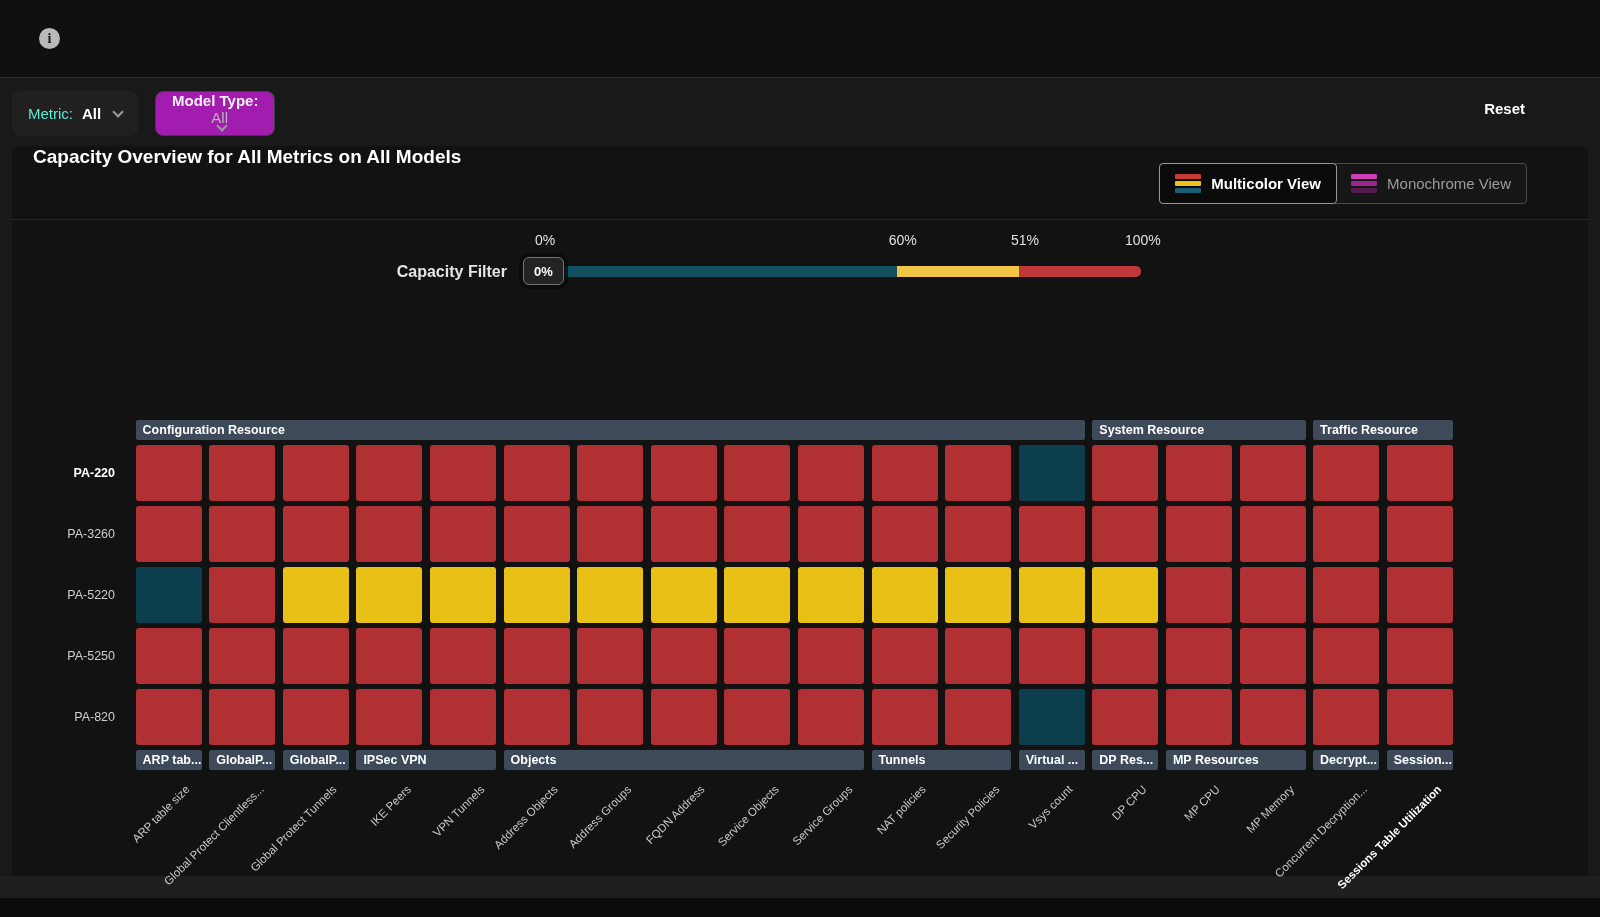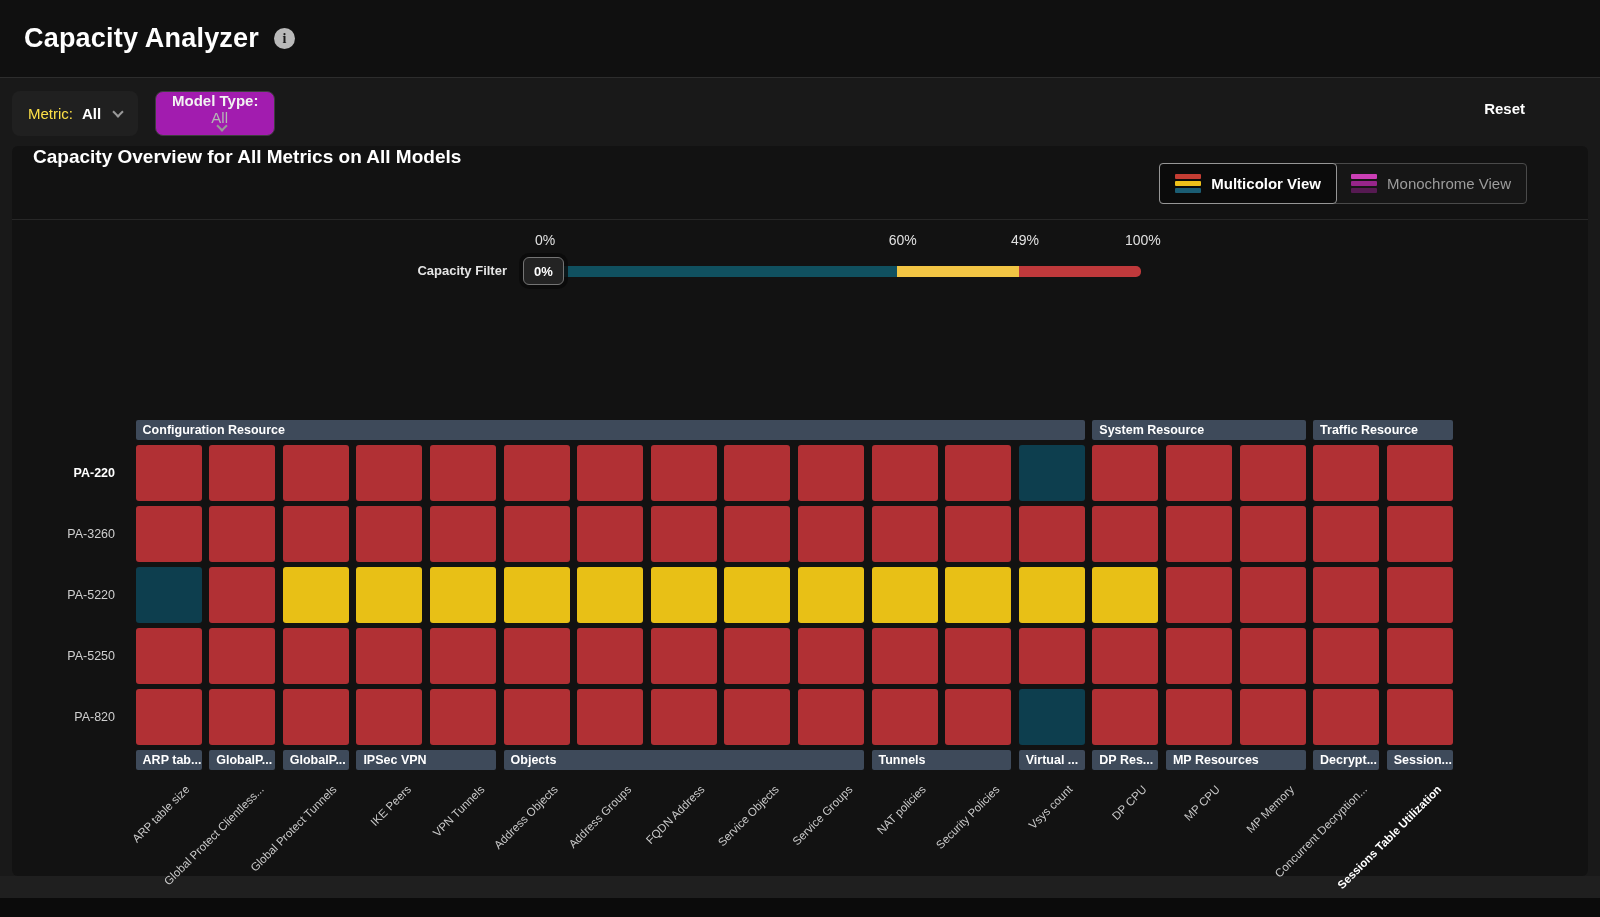--- a/index.html
+++ b/index.html
@@ -24,21 +24,21 @@
   }
 
   
   .filter-strip { position:absolute; left:0; top:78px; width:1600px; height:68px; z-index:2; }
   .chip {
     position:absolute; top:13px; height:45px; border-radius:8px;
     display:flex; align-items:center; padding:0 16px; font-size:15px; cursor:pointer;
   }
   .chip-metric { left:12px; background:#202020; }
   .chip-model  { left:155px; background:#a21caf; border:1px solid #3d3d3d;flex-direction:column; }
-  .chip-label  { color:#fde047; }
+  .chip-label  { color:#5eead4; }
   .chip-label.strong { color:#f2f2f2; font-weight:bold; }
   .chip-value  { margin-left:9px; color:#b5b5b5; }
   .chip-value.strong { color:#fff; font-weight:bold; }
   .chev {
     width:8px; height:8px; border-right:2px solid #9a9a9a; border-bottom:2px solid #9a9a9a;
     transform:rotate(45deg); display:inline-block; margin-left:13px; margin-top:-4px;
   }
   .reset-btn {
     position:absolute; right:75px; top:22px; color:#fff; font-size:15px; font-weight:bold; cursor:pointer;
   }
@@ -70,21 +70,21 @@
     background:#0b0b0b; border:1px solid #969696; border-radius:4px;
     margin:-1px; color:#fff; font-weight:bold;
   }
   .vicon { display:flex; flex-direction:column; gap:2px; margin-right:10px; }
   .vicon i { width:26px; height:5px; border-radius:1px; display:block; }
 
   
   .cap-wrap { position:absolute; left:0; top:74px; width:100%; height:90px; }
   .cap-label {
     position:absolute; left:345px; width:150px; top:43px; text-align:right;
-    color:#e4e4e4; font-size:13px; font-weight:bold;
+    color:#e4e4e4; font-size:16px; font-weight:bold;
   }
   .cap-track {
     position:absolute; left:518px; top:46px; width:611px; height:11px;
   }
   .cap-segs { display:flex; width:100%; height:100%; border-radius:5px; overflow:hidden; }
   .cap-segs .seg { height:100%; }
   .tick {
     position:absolute; top:-34px; transform:translateX(-50%);
     color:#e0e0e0; font-size:14px; white-space:nowrap;
   }
@@ -127,21 +127,20 @@
   }
   .collab.hl { color:#fff; font-weight:bold; font-size:11.5px; }
 </style>
 </head>
 <body>
 
 <div class="band-mid"></div>
 <div class="band-foot"></div>
 
 <div class="app-header">
-  <div class="app-title">Capacity Analyzer</div>
   <div class="info-dot">i</div>
 </div>
 
 <div class="filter-strip">
   <div class="chip chip-metric">
     <span class="chip-label">Metric:</span>
     <span class="chip-value strong">All</span>
     <span class="chev"></span>
   </div>
   <div class="chip chip-model">
@@ -173,21 +172,21 @@
         <span>Monochrome View</span>
       </div>
     </div>
   </div>
 
   <div class="cap-wrap">
     <div class="cap-label">Capacity Filter</div>
     <div class="cap-track">
       <span class="tick tick-0">0%</span>
       <span class="tick tick-60">60%</span>
-      <span class="tick tick-80">49%</span>
+      <span class="tick tick-80">51%</span>
       <span class="tick tick-100">100%</span>
       <div class="cap-segs" id="cap-segments">
           <div class="seg" style="flex: 60 0 0px; background: rgb(16, 80, 95);"></div>
           <div class="seg" style="flex: 20 0 0px; background: rgb(242, 197, 68);"></div>
           <div class="seg" style="flex: 20 0 0px; background: rgb(191, 57, 59);"></div>
         </div>
       <div class="cap-handle">0%</div>
     </div>
   </div>
 

